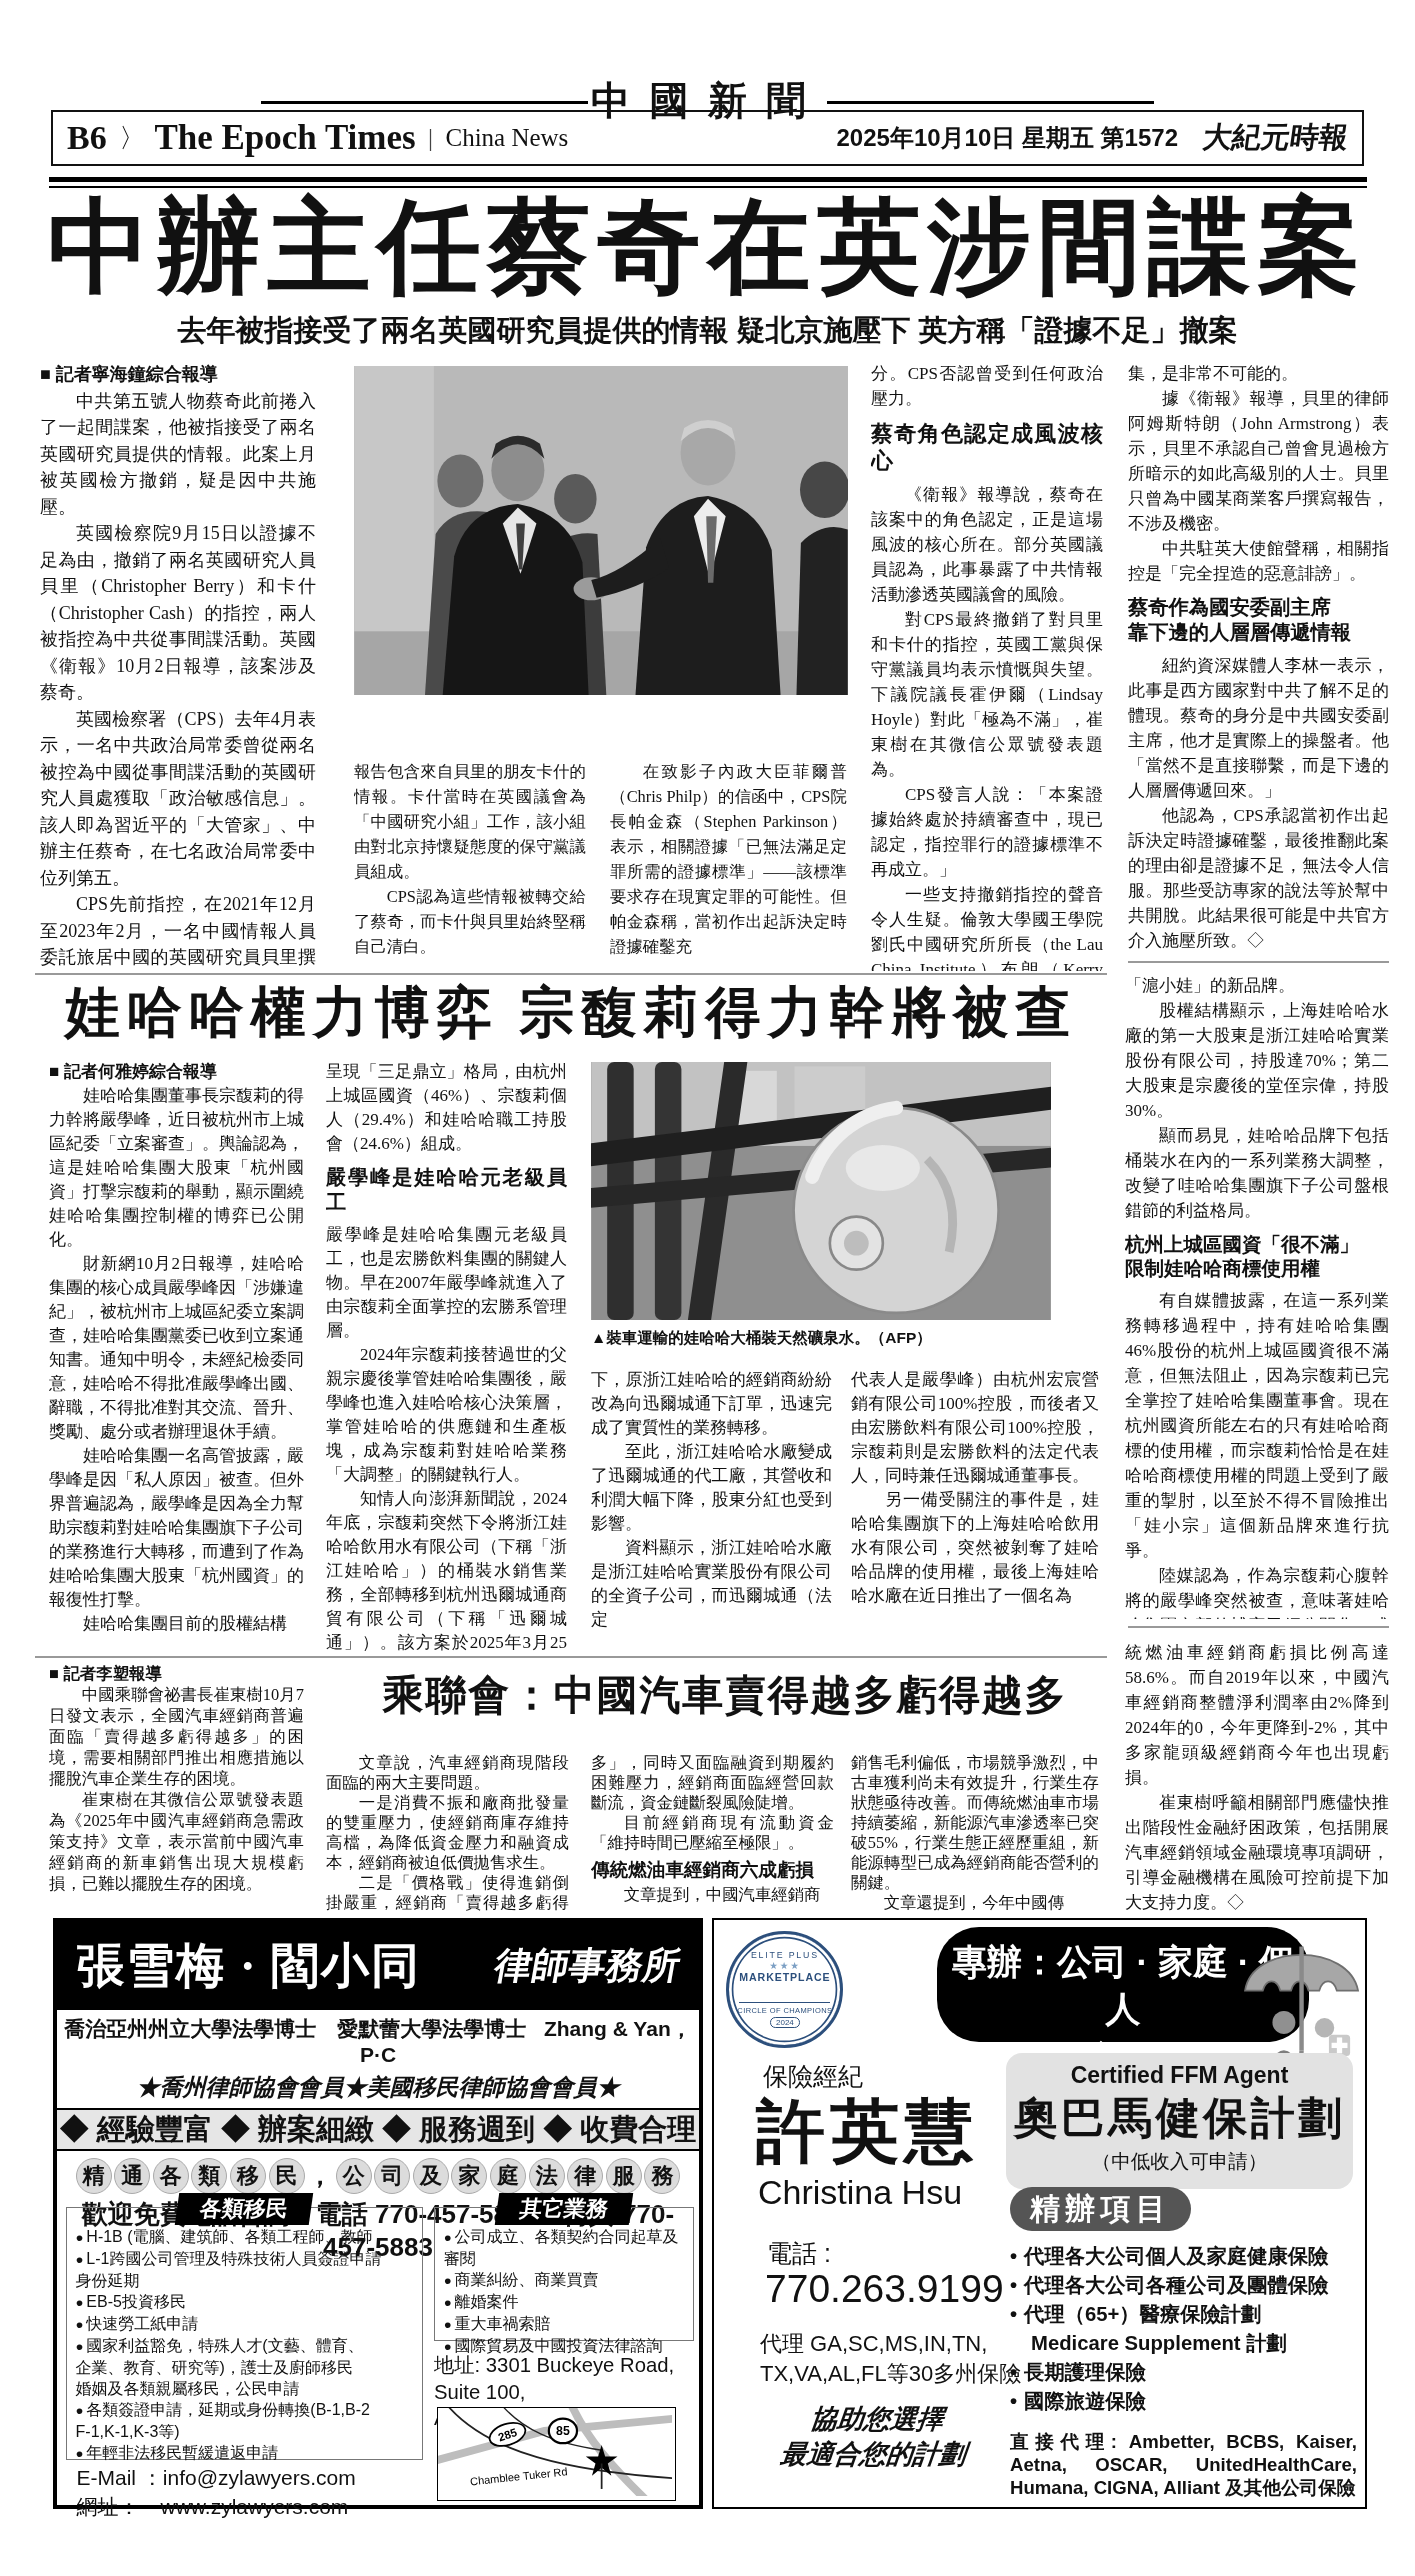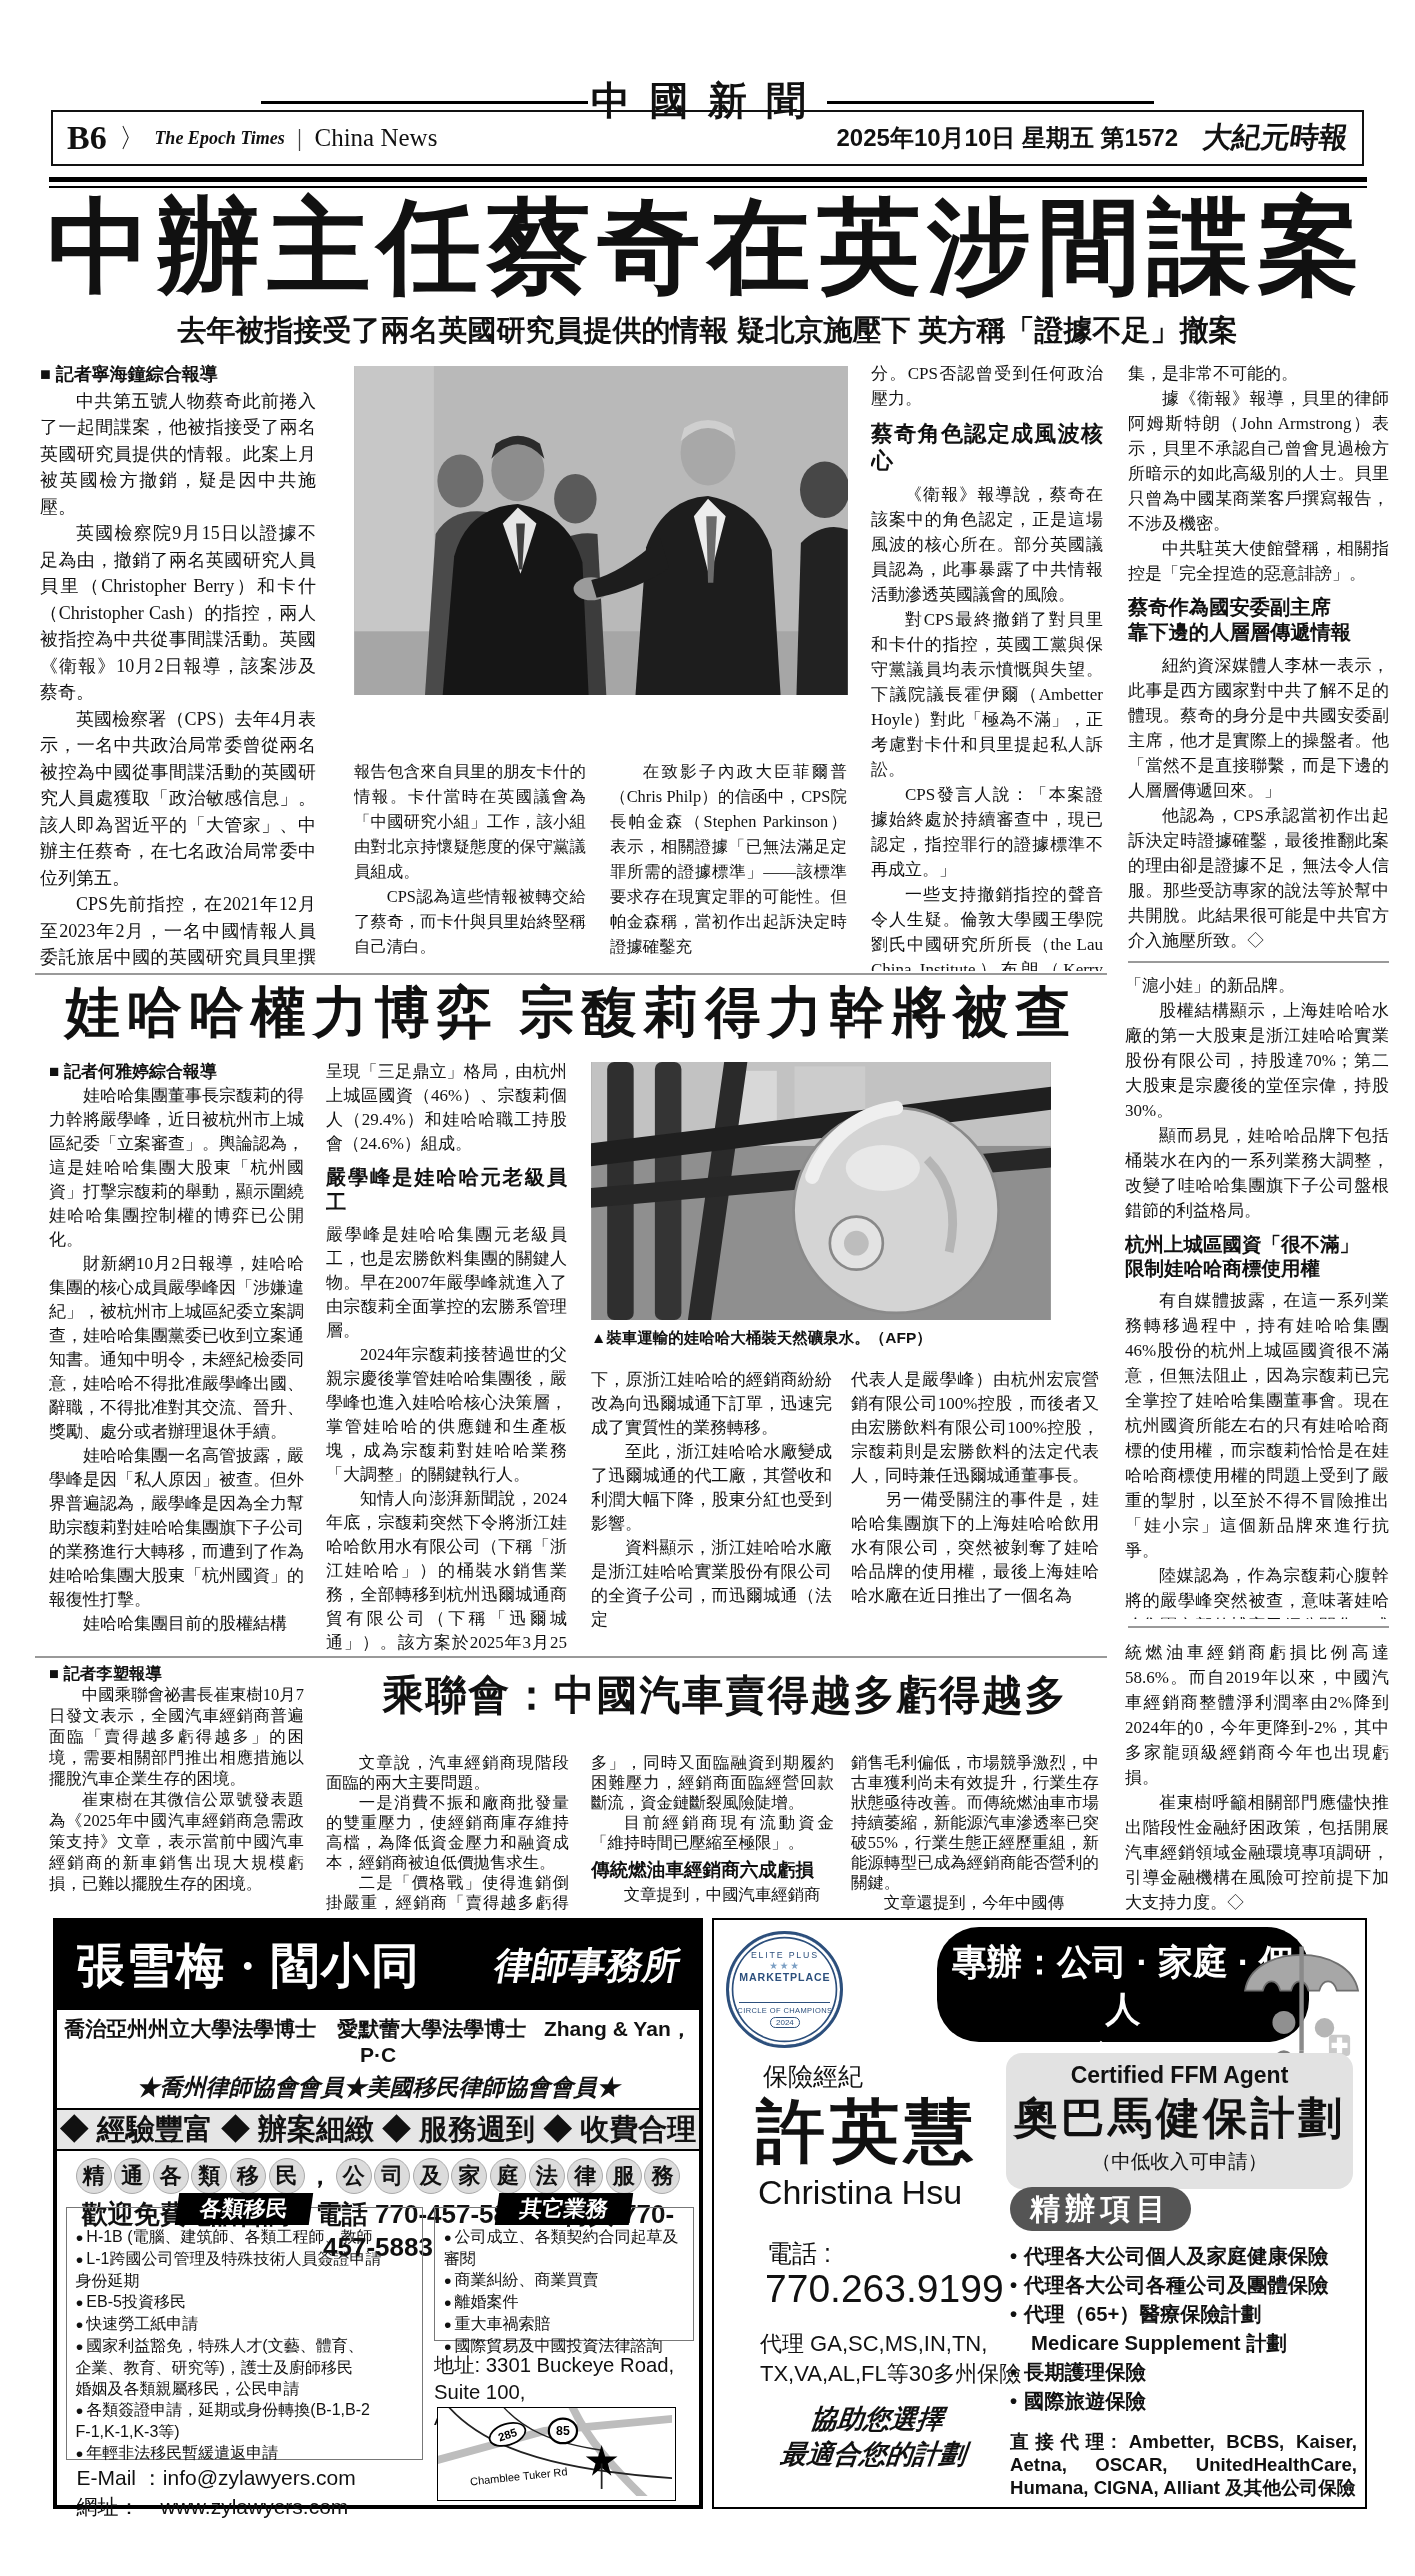--- a/index.html
+++ b/index.html
@@ -7,21 +7,21 @@
         font-family:"Liberation Serif",serif;overflow:hidden;}
   .abs{position:absolute;}
   .sans{font-family:"Liberation Sans",sans-serif;}
   .rule{background:#000;}
   .grule{background:#999;}
   
   .mast-title{font-size:39px;font-weight:600;letter-spacing:19.5px;text-align:center;}
   .hbox{border:2.7px solid #111;display:flex;align-items:center;padding:0 14px;box-sizing:border-box;}
   .hb-b6{font-size:34px;font-weight:bold;}
   .hb-chev{font-size:26.5px;margin:0 8.8px 0 12.4px;font-weight:300;}
-  .hb-epoch{font-size:18px;font-weight:bold;font-style:italic;}
+  .hb-epoch{font-size:35px;font-weight:bold;}
   .hb-div{font-size:25px;margin:0 12.4px;color:#444;}
   .hb-cn{font-size:25px;}
   .hb-date{font-size:24px;font-weight:bold;margin-left:auto;}
   .hb-logo{font-size:29px;font-weight:bold;transform:skewX(-8deg);margin-left:25px;}
   
   .headline{font-weight:bold;text-align:center;line-height:1.05;}
   .h1a{font-size:103px;letter-spacing:7px;}
   .h2a{font-size:55px;letter-spacing:7px;}
   .h3a{font-size:41px;letter-spacing:1.8px;}
   .deck{font-size:29px;font-weight:bold;text-align:center;font-family:"Liberation Sans",sans-serif;}
@@ -170,21 +170,21 @@
     <p>CPS認為這些情報被轉交給了蔡奇，而卡什與貝里始終堅稱自己清白。</p>
   </div>
   <div class="abs col a1c2" style="left:610px;top:759px;width:237px;height:209px;">
     <p>在致影子內政大臣菲爾普（Chris Philp）的信函中，CPS院長帕金森（Stephen Parkinson）表示，相關證據「已無法滿足定罪所需的證據標準」——該標準要求存在現實定罪的可能性。但帕金森稱，當初作出起訴決定時證據確鑿充</p>
   </div>
 
   <div class="abs col a1c3" style="left:871px;top:361px;width:232px;height:610px;">
     <p class="cont">分。CPS否認曾受到任何政治壓力。</p>
     <p class="subh">蔡奇角色認定成風波核心</p>
     <p>《衛報》報導說，蔡奇在該案中的角色認定，正是這場風波的核心所在。部分英國議員認為，此事暴露了中共情報活動滲透英國議會的風險。</p>
-    <p>對CPS最終撤銷了對貝里和卡什的指控，英國工黨與保守黨議員均表示憤慨與失望。下議院議長霍伊爾（Ambetter Hoyle）對此「極為不滿」，正考慮對卡什和貝里提起私人訴訟。</p>
+    <p>對CPS最終撤銷了對貝里和卡什的指控，英國工黨與保守黨議員均表示憤慨與失望。下議院議長霍伊爾（Lindsay Hoyle）對此「極為不滿」，崔東樹在其微信公眾號發表題為。</p>
     <p>CPS發言人說：「本案證據始終處於持續審查中，現已認定，指控罪行的證據標準不再成立。」</p>
     <p>一些支持撤銷指控的聲音令人生疑。倫敦大學國王學院劉氏中國研究所所長（the Lau China Institute）布朗（Kerry Brown）稱，以蔡奇這個級別，與外國人建立聯絡渠道——即便涉及情報收</p>
   </div>
 
   <div class="abs col a1c4" style="left:1128px;top:361px;width:261px;height:594px;">
     <p class="cont">集，是非常不可能的。</p>
     <p>據《衛報》報導，貝里的律師阿姆斯特朗（John Armstrong）表示，貝里不承認自己曾會見過檢方所暗示的如此高級別的人士。貝里只曾為中國某商業客戶撰寫報告，不涉及機密。</p>
     <p>中共駐英大使館聲稱，相關指控是「完全捏造的惡意誹謗」。</p>
     <p class="subh">蔡奇作為國安委副主席
 靠下邊的人層層傳遞情報</p>

